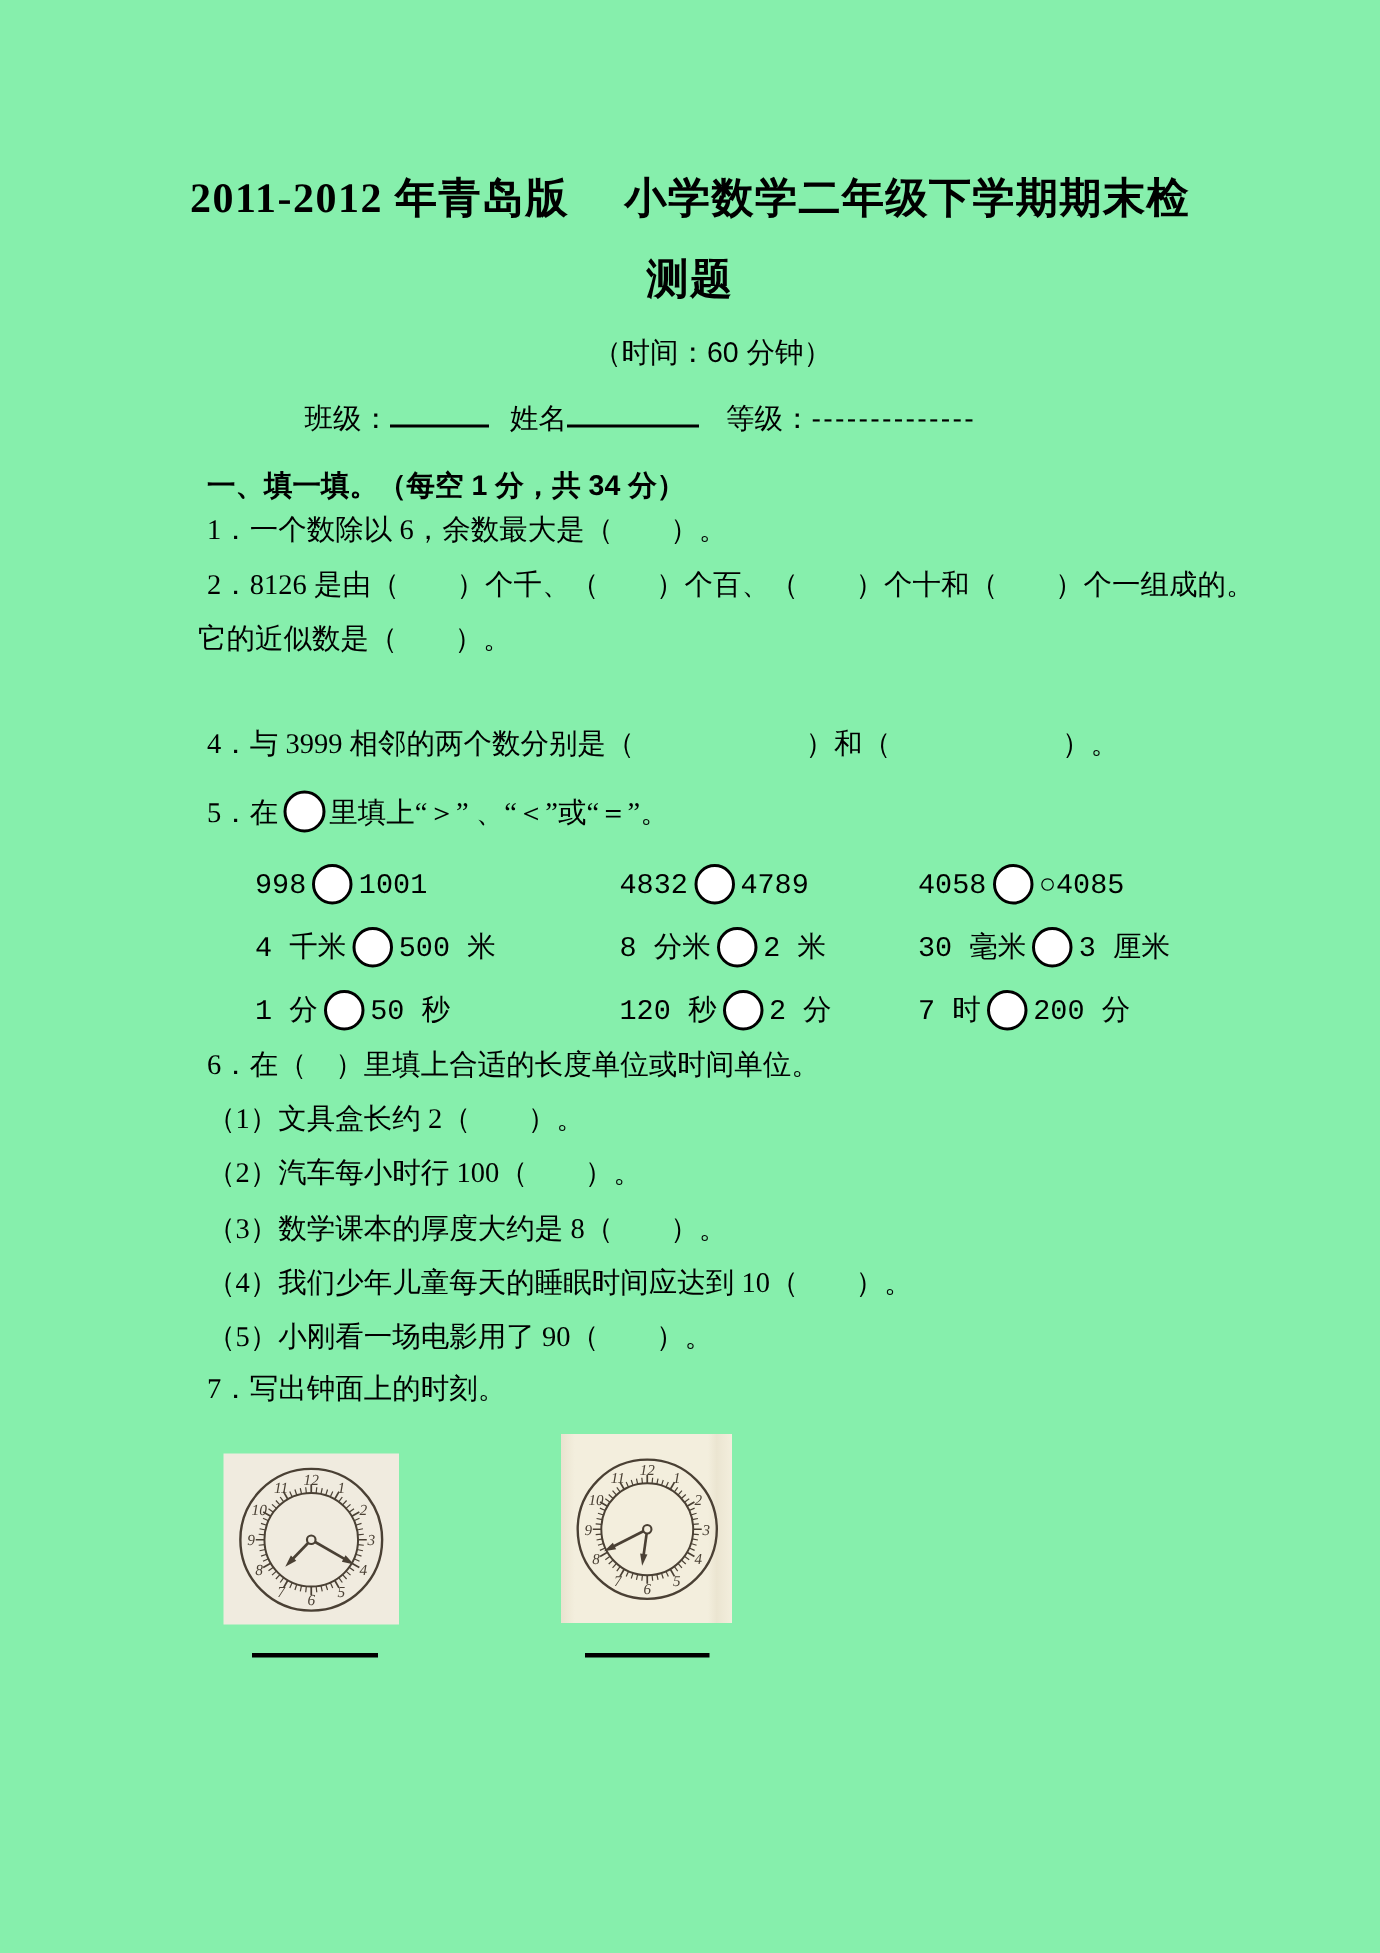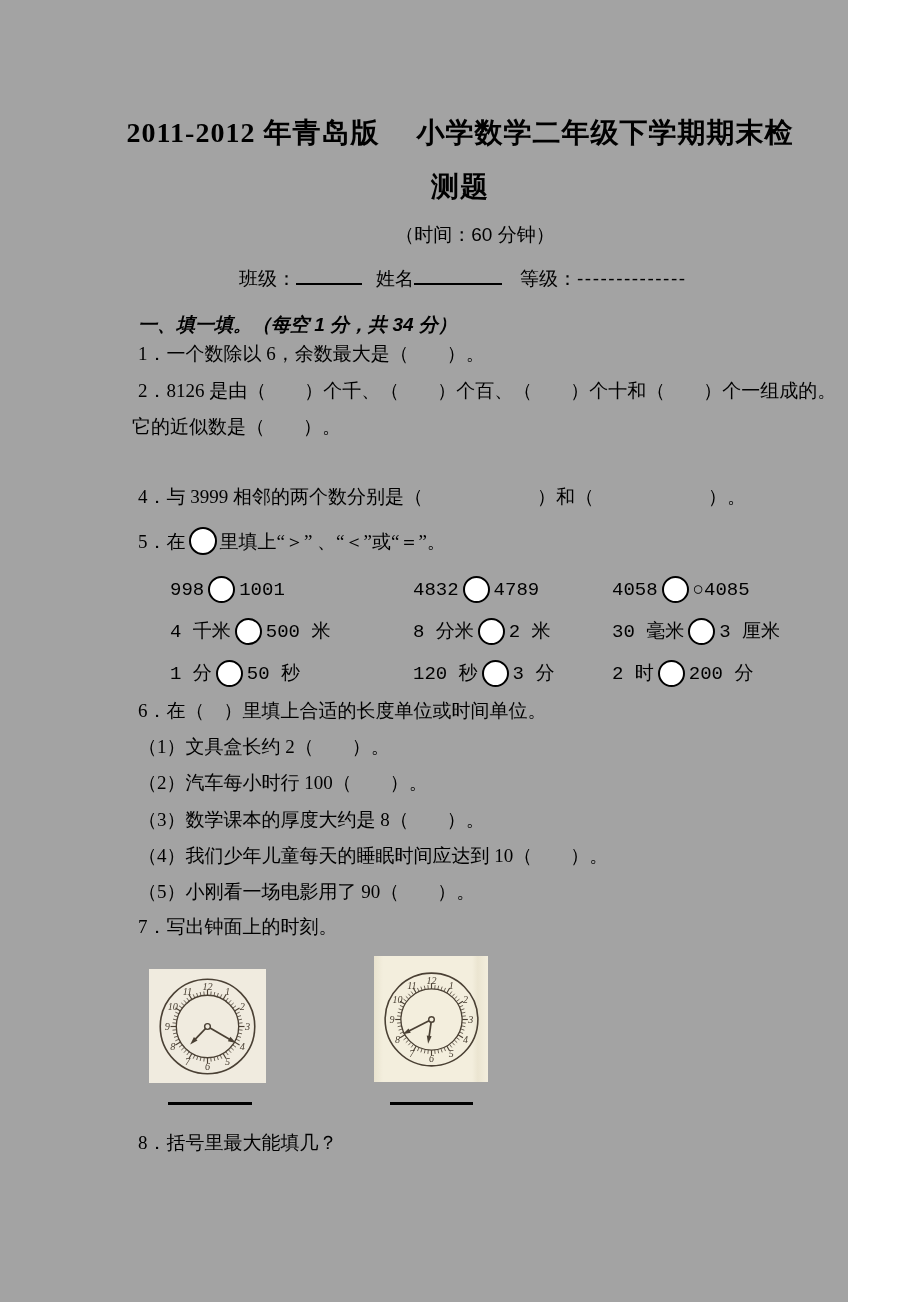--- a/index.html
+++ b/index.html
@@ -1,33 +1,33 @@
 <!DOCTYPE html>
 <html><head>
 <meta charset="utf-8">
 <style>
   html,body{margin:0;padding:0;background:#ffffff;}
   .page{
-    position:relative;width:848px;height:1302px;background:#a3a3a3;color:#000;
+    position:relative;width:920px;height:1302px;background:#86efac;color:#000;
     font-family:"Liberation Serif","DejaVu Serif",serif;overflow:hidden;
   }
   .sans{font-family:"Liberation Sans","DejaVu Sans",sans-serif;}
   .title{
     position:absolute;left:0;width:920px;text-align:center;
     font-weight:bold;font-size:28px;line-height:34px;letter-spacing:1px;white-space:nowrap;
   }
   .time-note{position:absolute;left:0;width:920px;text-align:center;font-size:19px;padding-left:15px;}
-  .student-line{position:absolute;left:203px;top:266px;font-size:19px;white-space:nowrap;margin-left:36px;}
+  .student-line{position:absolute;left:203px;top:266px;font-size:19px;white-space:nowrap;}
   .blank-solid{display:inline-block;height:15px;border-bottom:2px solid #000;vertical-align:baseline;}
   .blank-class{width:66px;margin-right:14px;}
   .blank-name{width:88px;margin-right:18px;}
   .dashes{letter-spacing:1.5px;}
   .line{position:absolute;left:138px;font-size:19px;line-height:26px;white-space:nowrap;}
   .cont{left:132px;}
-  .heading{font-weight:bold;font-style:italic;}
+  .heading{font-weight:bold;}
   .ring{display:inline-block;border:2px solid #000;border-radius:50%;box-sizing:border-box;background:#fff;}
   .ring28{width:28px;height:28px;vertical-align:-7px;margin:0 3px;}
   .ring26{width:27px;height:27px;vertical-align:-8px;margin:0 4px;}
   .cmp-row{position:absolute;left:0;top:0;width:920px;height:34px;font-size:19px;font-family:Liberation Mono, monospace;}
   .cmp{position:absolute;top:0;white-space:nowrap;line-height:34px;}
   .photo{position:absolute;display:flex;align-items:center;justify-content:center;}
   .photo-1{left:149px;top:969px;width:117px;height:114px;background:#f0ebdf;}
   .photo-2{left:374px;top:956px;width:114px;height:126px;
     background:linear-gradient(90deg,#e9e3cf 0,#f3eedd 8%,#f3eedd 86%,#ebe5d1 91%,#f3eedd 100%);}
   .ans-line{position:absolute;height:0;border-top:3px solid #000;}
@@ -64,22 +64,22 @@
     <span class="cmp" style="left:413px"><span>4832</span><span class="ring ring26"></span><span>4789</span></span>
     <span class="cmp" style="left:612px"><span>4058</span><span class="ring ring26"></span><span>○4085</span></span>
   </div>
   <div class="cmp-row" style="top:615px">
     <span class="cmp" style="left:170px"><span>4 千米</span><span class="ring ring26"></span><span>500 米</span></span>
     <span class="cmp" style="left:413px"><span>8 分米</span><span class="ring ring26"></span><span>2 米</span></span>
     <span class="cmp" style="left:612px"><span>30 毫米</span><span class="ring ring26"></span><span>3 厘米</span></span>
   </div>
   <div class="cmp-row" style="top:657px">
     <span class="cmp" style="left:170px"><span>1 分</span><span class="ring ring26"></span><span>50 秒</span></span>
-    <span class="cmp" style="left:413px"><span>120 秒</span><span class="ring ring26"></span><span>3 分</span></span>
-    <span class="cmp" style="left:612px"><span>2 时</span><span class="ring ring26"></span><span>200 分</span></span>
+    <span class="cmp" style="left:413px"><span>120 秒</span><span class="ring ring26"></span><span>2 分</span></span>
+    <span class="cmp" style="left:612px"><span>7 时</span><span class="ring ring26"></span><span>200 分</span></span>
   </div>
 
   <div class="line" style="top:698px">6．在（　）里填上合适的长度单位或时间单位。</div>
   <div class="line" style="top:734px">（1）文具盒长约 2（　　）。</div>
   <div class="line" style="top:770px">（2）汽车每小时行 100（　　）。</div>
   <div class="line" style="top:807px">（3）数学课本的厚度大约是 8（　　）。</div>
   <div class="line" style="top:843px">（4）我们少年儿童每天的睡眠时间应达到 10（　　）。</div>
   <div class="line" style="top:879px">（5）小刚看一场电影用了 90（　　）。</div>
 
   <div class="line" style="top:914px">7．写出钟面上的时刻。</div>
@@ -247,15 +247,14 @@
         <polygon points="56.103153173118166,87.72750592476396 54.58296048928236,78.42540862340165 60.128461674235155,79.20477798877802" fill="#4a4034"></polygon>
         <line x1="60" y1="60" x2="34.160810798537334" y2="73.16572449244686" stroke="#4a4034" stroke-width="2"></line>
         <polygon points="27.032758605030395,76.79764849036323 33.780643923454974,70.21691572497988 36.32299072199643,75.20655226043473" fill="#4a4034"></polygon>
         <circle cx="60" cy="60" r="3.2" fill="#f3eedd" stroke="#4a4034" stroke-width="1.6"></circle>
       </svg>
     </div>
 
   <div class="ans-line ans-1"></div>
   <div class="ans-line ans-2"></div>
 
-  <div class="line" style="top:1130px">8．括号里最大能填几？</div>
 
 </div>
 
 </body></html>

